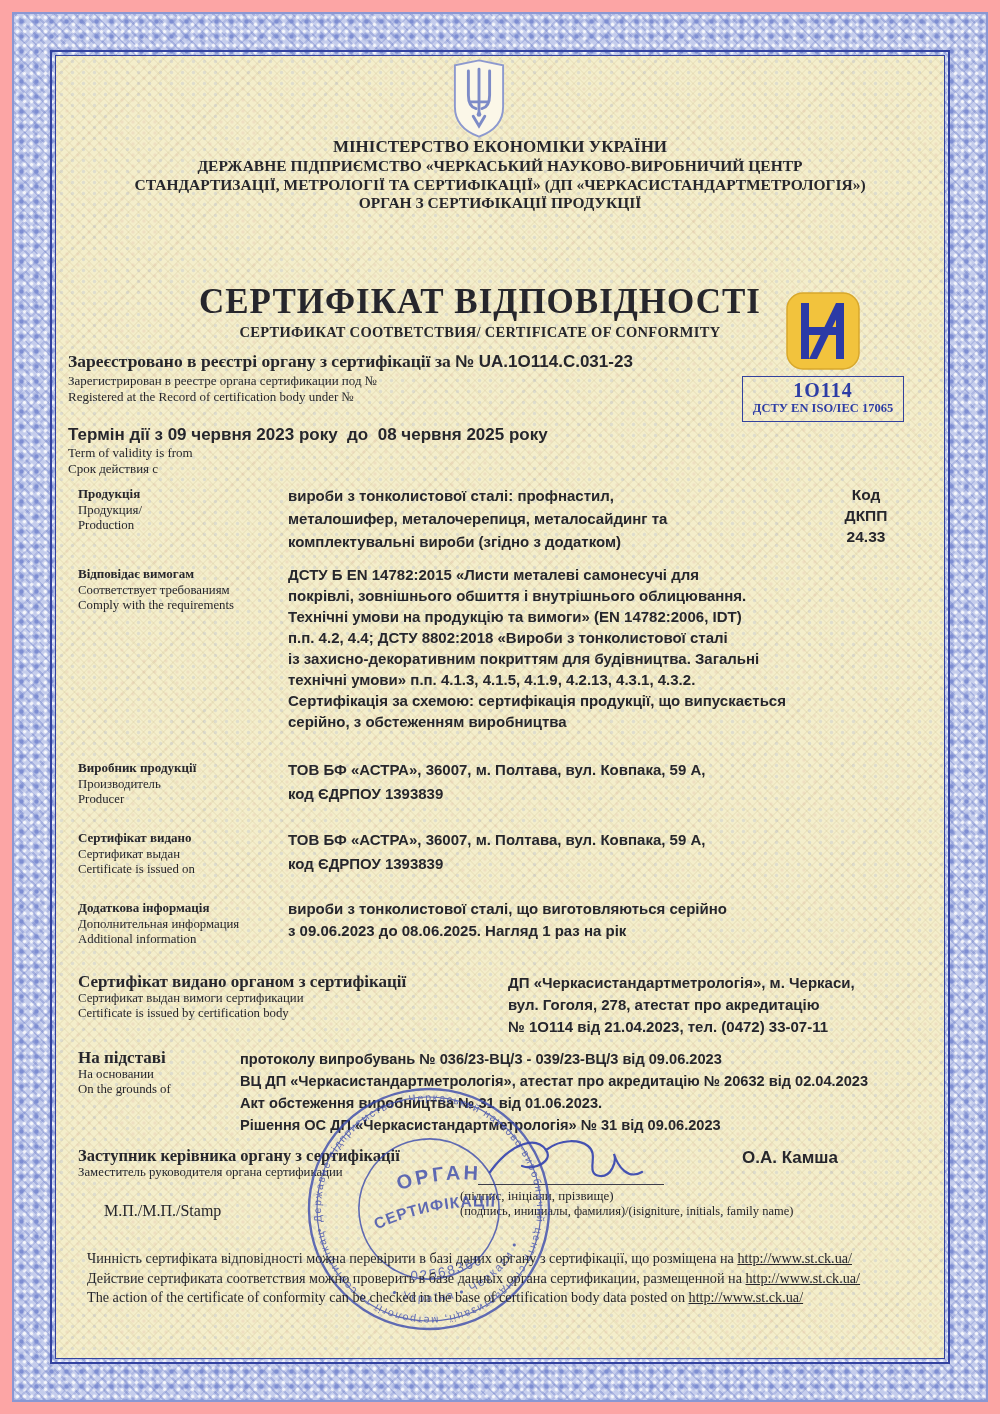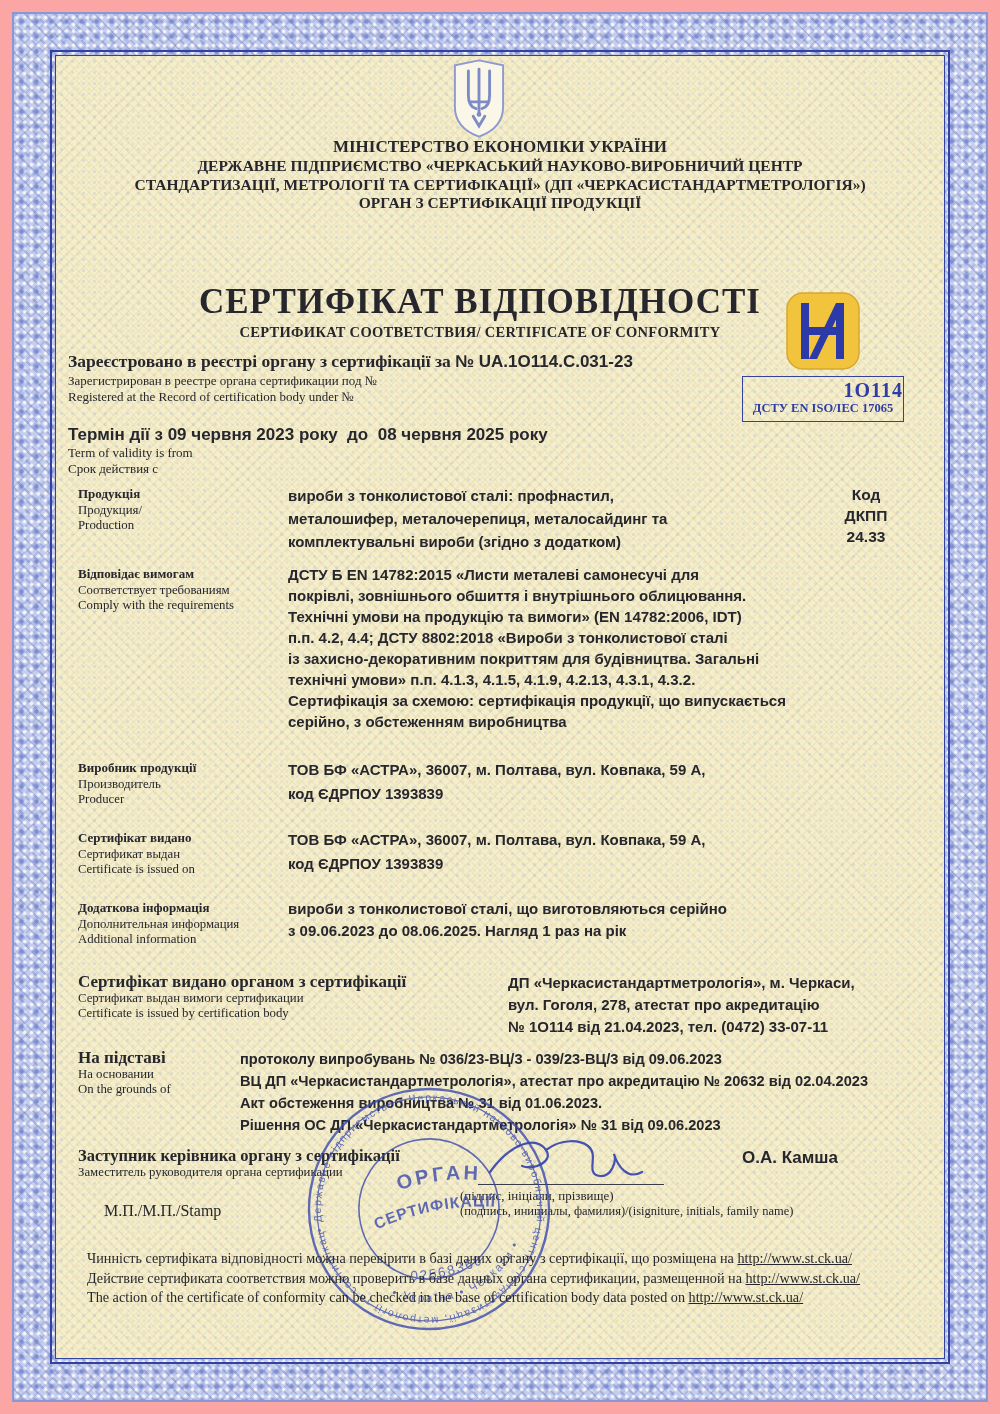--- a/index.html
+++ b/index.html
@@ -46,21 +46,21 @@
   #title-block { left:100px; top:283px; width:760px; text-align:center; }
   #title-main { font-size:35px; font-weight:bold; letter-spacing:1px; line-height:38px; }
   #title-sub  { font-size:14.5px; font-weight:bold; margin-top:3px; letter-spacing:.3px; }
 
   
   #na-logo { left:786px; top:292px; width:74px; height:78px; }
   #acc-box {
     left:742px; top:376px; width:162px; height:46px;
     border:1.5px solid #33429f; text-align:center; color:#2d3da5; padding-top:3px;
   }
-  #acc-box .code { font-size:20px; font-weight:bold; line-height:21px; letter-spacing:1px;text-align:right; }
+  #acc-box .code { font-size:20px; font-weight:bold; line-height:21px; letter-spacing:1px; }
   #acc-box .std  { font-size:12.5px; font-weight:bold; line-height:15px; }
 
   
   #reg-block { left:68px; top:350px; width:720px; }
   .reg-main { font-size:17.5px; font-weight:bold; line-height:22px; }
   .reg-num { font-family:"Liberation Sans", sans-serif; font-size:17px; font-weight:bold; }
   .small-sub { font-size:13px; line-height:15.5px; }
   #valid-block { left:68px; top:424px; width:720px; }
   .valid-main { font-family:"Liberation Sans", sans-serif; font-size:17px; font-weight:bold; line-height:21px; white-space:pre-wrap; }
 

